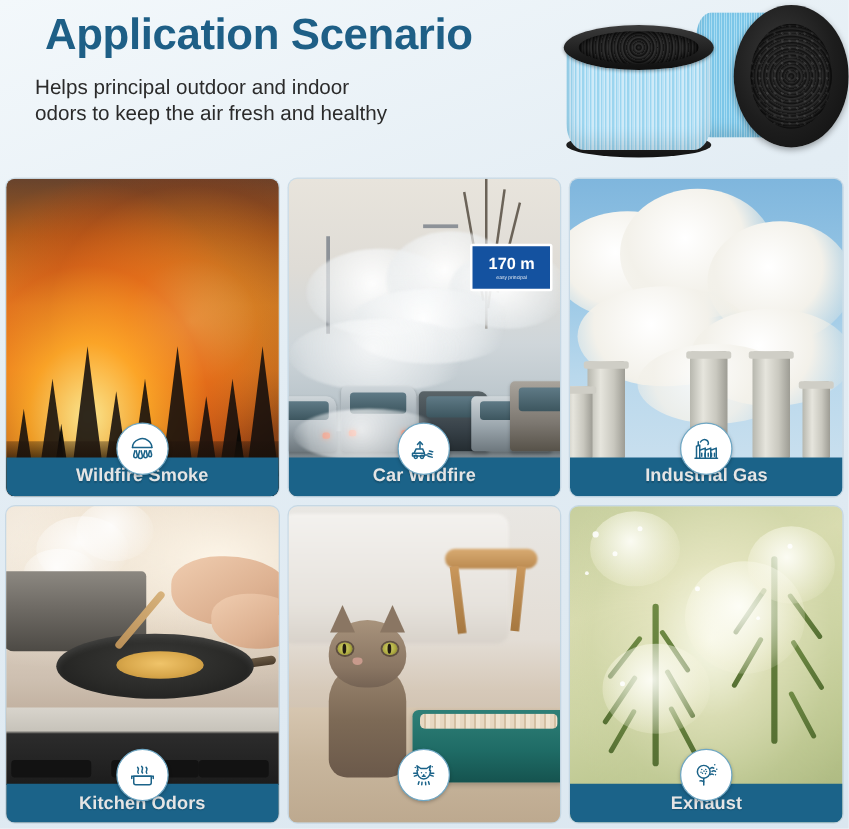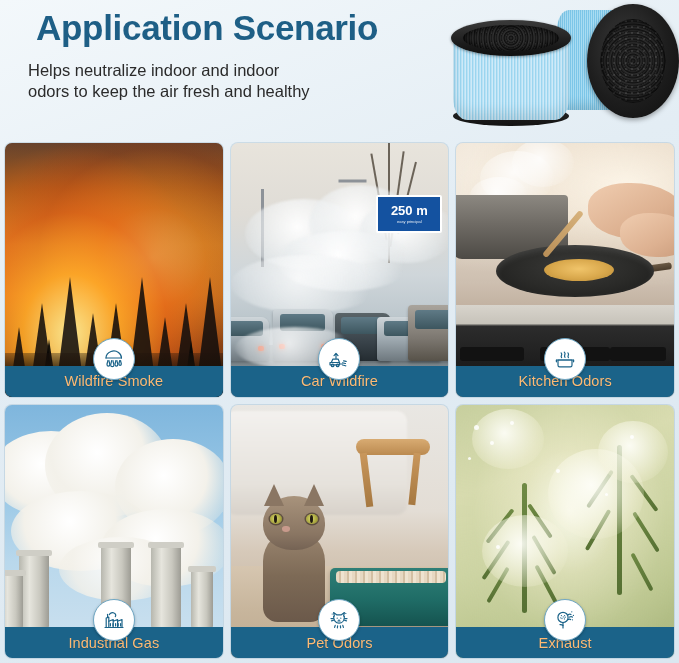--- a/index.html
+++ b/index.html
@@ -175,23 +175,23 @@
   .label-bar {
     position: absolute;
     left: 0; right: 0; bottom: 0;
     height: 31px;
     background: #1b6389;
     display: flex;
     align-items: center;
     justify-content: center;
   }
   .label-text {
-    color: #fdba74;
+    color: #e5e5e5;
     font-size: 14.5px;
-    font-weight: normal;
+    font-weight: bold;
     letter-spacing: 0.1px;
     text-shadow: 0 1px 1px rgba(0,0,0,0.18);
   }
   .badge {
     position: absolute;
     left: 50%;
     bottom: 17px;
     transform: translateX(-50%);
     width: 40px;
     height: 40px;
@@ -520,21 +520,21 @@
     background: rgba(255,255,255,0.85);
   }
 </style>
 </head>
 <body>
 
 <div class="page">
 
   <div class="header">
     <div class="title">Application Scenario</div>
-    <div class="subtitle">Helps neutralize indoor and indoor
+    <div class="subtitle">Helps principal outdoor and indoor
 odors to keep the air fresh and healthy</div>
 
     <div class="product">
 
       <div class="filter filter-back">
         <div class="body"></div>
         <div class="face"></div>
       </div>
 
       <div class="filter filter-front">
@@ -589,21 +589,21 @@
         <div class="pole" style="left:30px; top:46px; height:78px;"></div>
         <div class="pole" style="left:120px; top:24px; height:28px; transform:rotate(90deg);"></div>
 
         <div class="smoke-cloud" style="left:14px; top:56px; width:118px; height:70px;"></div>
         <div class="smoke-cloud" style="left:78px; top:42px; width:104px; height:78px;"></div>
         <div class="smoke-cloud" style="left:128px; top:58px; width:96px; height:62px;"></div>
         <div class="smoke-cloud" style="left:46px; top:88px; width:136px; height:60px;"></div>
         <div class="smoke-cloud" style="left:0px; top:112px; width:150px; height:58px; opacity:.8;"></div>
 
         <div class="sign">
-          <span>250 m</span>
+          <span>170 m</span>
           <span class="sub">easy principal</span>
         </div>
 
         <div class="road"></div>
         <div class="car" style="left:-10px; width:48px; height:44px;">
           <div class="win"></div>
             <div class="lamp" style="right:5px;"></div>
         </div>
         <div class="car" style="left:42px; width:60px; height:52px;">
           <div class="win"></div>
@@ -629,54 +629,20 @@
           <circle cx="5.6" cy="18.4" r="1.3"></circle>
           <circle cx="10.6" cy="18.4" r="1.3"></circle>
           <path d="M13 17h2.2"></path>
           <path d="M15.5 15.8c1.4 0 2.2 .7 3 .7M15.5 18c1.6 0 2.4 .8 3.3 .8M16.5 13.8c1.2 0 1.9 .6 2.7 .6"></path>
           <path d="M9 11.5V7.2"></path>
           <path d="M7 8.6l2-2.2 2 2.2"></path>
         </svg>
       </div>
       <div class="label-bar">
         <span class="label-text">Car Wildfire</span>
-      </div>
-    </div>
-
-    <div class="tile">
-      <div class="photo ph-kitchen">
-        <div class="kitchen-bg-blur"></div>
-        <div class="steam" style="left:24px; top:8px; width:74px; height:54px;"></div>
-        <div class="steam" style="left:56px; top:-4px; width:62px; height:48px;"></div>
-        <div class="steam" style="left:14px; top:34px; width:58px; height:38px;"></div>
-        <div class="stovetop"></div>
-        <div class="pot" style="left:-4px; top:52px; width:116px; height:64px;">
-        </div>
-        <div class="pan-handle" style="right:2px; top:124px; width:70px;"></div>
-        <div class="pan" style="left:40px; top:102px; width:158px; height:52px;"></div>
-        <div class="food" style="left:88px; top:116px; width:70px; height:22px;"></div>
-        <div class="spoon" style="left:104px; top:62px; width:6px; height:58px;"></div>
-        <div class="hand" style="right:-10px; top:40px; width:96px; height:56px;"></div>
-        <div class="hand" style="right:-18px; top:70px; width:72px; height:44px;"></div>
-        <div class="grate" style="left:4px; width:64px;"></div>
-        <div class="grate" style="left:84px; width:70px;"></div>
-        <div class="grate" style="right:8px; width:56px;"></div>
-      </div>
-      <div class="badge">
-        <svg width="24" height="24" viewBox="0 0 24 24" fill="none" stroke="#1b6389" stroke-width="1.2" stroke-linecap="round" stroke-linejoin="round">
-          <path d="M5 13h14v5.2a1.6 1.6 0 0 1-1.6 1.6H6.6A1.6 1.6 0 0 1 5 18.2z"></path>
-          <path d="M3.4 13h17.2"></path>
-          <path d="M3.4 13.2v1.6M20.6 13.2v1.6"></path>
-          <path d="M8.6 10.6c-.9-.9-.3-1.8 0-2.5.4-.8.2-1.5-.5-2.2"></path>
-          <path d="M12 10.3c-1-1-.4-2-.1-2.8.4-.9.2-1.7-.6-2.4"></path>
-          <path d="M15.4 10.6c-.9-.9-.3-1.8 0-2.5.4-.8.2-1.5-.5-2.2"></path>
-        </svg>
-      </div>
-      <div class="label-bar">
-        <span class="label-text">Kitchen Odors</span>
       </div>
     </div>
 
     <div class="tile">
       <div class="photo ph-industrial">
         <div class="plume" style="left:-14px; top:26px; width:120px; height:86px;"></div>
         <div class="plume" style="left:40px; top:8px; width:124px; height:104px;"></div>
         <div class="plume" style="left:110px; top:34px; width:116px; height:96px;"></div>
         <div class="plume" style="left:6px; top:86px; width:140px; height:80px;"></div>
         <div class="plume" style="left:96px; top:104px; width:130px; height:78px;"></div>
@@ -692,20 +658,54 @@
           <path d="M3 19.5h18"></path>
           <path d="M4.2 19.5V10l2.6-.9V19.5"></path>
           <path d="M6.8 13.2l4.4-1.7v8M11.2 13.2l4.4-1.7v8M15.6 13.2l4.4-1.7v8"></path>
           <path d="M8.4 15.6v2.4M11 15.6v2.4M13.6 15.6v2.4M16.2 15.6v2.4M18.6 15.6v2.4"></path>
           <path d="M5.6 9.1V6.4"></path>
           <path d="M7.4 6.6c.8-1.6 3-2.4 4.6-1.6 1.7.8 2.2 2.6 1.3 3.6"></path>
         </svg>
       </div>
       <div class="label-bar">
         <span class="label-text">Industrial Gas</span>
+      </div>
+    </div>
+
+    <div class="tile">
+      <div class="photo ph-kitchen">
+        <div class="kitchen-bg-blur"></div>
+        <div class="steam" style="left:24px; top:8px; width:74px; height:54px;"></div>
+        <div class="steam" style="left:56px; top:-4px; width:62px; height:48px;"></div>
+        <div class="steam" style="left:14px; top:34px; width:58px; height:38px;"></div>
+        <div class="stovetop"></div>
+        <div class="pot" style="left:-4px; top:52px; width:116px; height:64px;">
+        </div>
+        <div class="pan-handle" style="right:2px; top:124px; width:70px;"></div>
+        <div class="pan" style="left:40px; top:102px; width:158px; height:52px;"></div>
+        <div class="food" style="left:88px; top:116px; width:70px; height:22px;"></div>
+        <div class="spoon" style="left:104px; top:62px; width:6px; height:58px;"></div>
+        <div class="hand" style="right:-10px; top:40px; width:96px; height:56px;"></div>
+        <div class="hand" style="right:-18px; top:70px; width:72px; height:44px;"></div>
+        <div class="grate" style="left:4px; width:64px;"></div>
+        <div class="grate" style="left:84px; width:70px;"></div>
+        <div class="grate" style="right:8px; width:56px;"></div>
+      </div>
+      <div class="badge">
+        <svg width="24" height="24" viewBox="0 0 24 24" fill="none" stroke="#1b6389" stroke-width="1.2" stroke-linecap="round" stroke-linejoin="round">
+          <path d="M5 13h14v5.2a1.6 1.6 0 0 1-1.6 1.6H6.6A1.6 1.6 0 0 1 5 18.2z"></path>
+          <path d="M3.4 13h17.2"></path>
+          <path d="M3.4 13.2v1.6M20.6 13.2v1.6"></path>
+          <path d="M8.6 10.6c-.9-.9-.3-1.8 0-2.5.4-.8.2-1.5-.5-2.2"></path>
+          <path d="M12 10.3c-1-1-.4-2-.1-2.8.4-.9.2-1.7-.6-2.4"></path>
+          <path d="M15.4 10.6c-.9-.9-.3-1.8 0-2.5.4-.8.2-1.5-.5-2.2"></path>
+        </svg>
+      </div>
+      <div class="label-bar">
+        <span class="label-text">Kitchen Odors</span>
       </div>
     </div>
 
     <div class="tile">
       <div class="photo ph-pet">
         <div class="sofa"></div>
         <div class="stool-top"></div>
         <div class="stool-leg" style="right:30px; top:48px; height:52px; transform:rotate(6deg);"></div>
         <div class="stool-leg" style="right:78px; top:48px; height:54px; transform:rotate(-7deg);"></div>
         <div class="floorp"></div>
@@ -723,23 +723,20 @@
       <div class="badge">
         <svg width="24" height="24" viewBox="0 0 24 24" fill="none" stroke="#1b6389" stroke-width="1.2" stroke-linecap="round" stroke-linejoin="round">
           <path d="M7.4 8.2L6.6 4.6l3 2.2h4.8l3-2.2-.8 3.6"></path>
           <path d="M6.6 8.4c0 4 2.3 6.8 5.4 6.8s5.4-2.8 5.4-6.8"></path>
           <path d="M10.2 10.2h.01M13.8 10.2h.01"></path>
           <path d="M12 11.8v1M10.9 13h2.2"></path>
           <path d="M6.4 10.6H4M6.6 12.2l-2.1.7M17.6 10.6H20M17.4 12.2l2.1.7"></path>
           <path d="M8.2 17.4l-.6 2M10.6 17.8l-.2 2M13.4 17.8l.2 2M15.8 17.4l.6 2"></path>
           <path d="M18.8 5.4h.01M5.2 6h.01"></path>
         </svg>
-      </div>
-      <div class="label-bar">
-        <span class="label-text">Pet Odors</span>
       </div>
     </div>
 
     <div class="tile">
       <div class="photo ph-pollen">
         <div class="frond" style="left:66px; top:78px; width:5px; height:130px;"></div>
         <div class="frond" style="left:42px; top:100px; width:4px; height:42px; transform:rotate(38deg);"></div>
         <div class="frond" style="left:82px; top:96px; width:4px; height:40px; transform:rotate(-34deg);"></div>
         <div class="frond" style="left:38px; top:132px; width:4px; height:46px; transform:rotate(34deg);"></div>
         <div class="frond" style="left:86px; top:128px; width:4px; height:44px; transform:rotate(-30deg);"></div>

